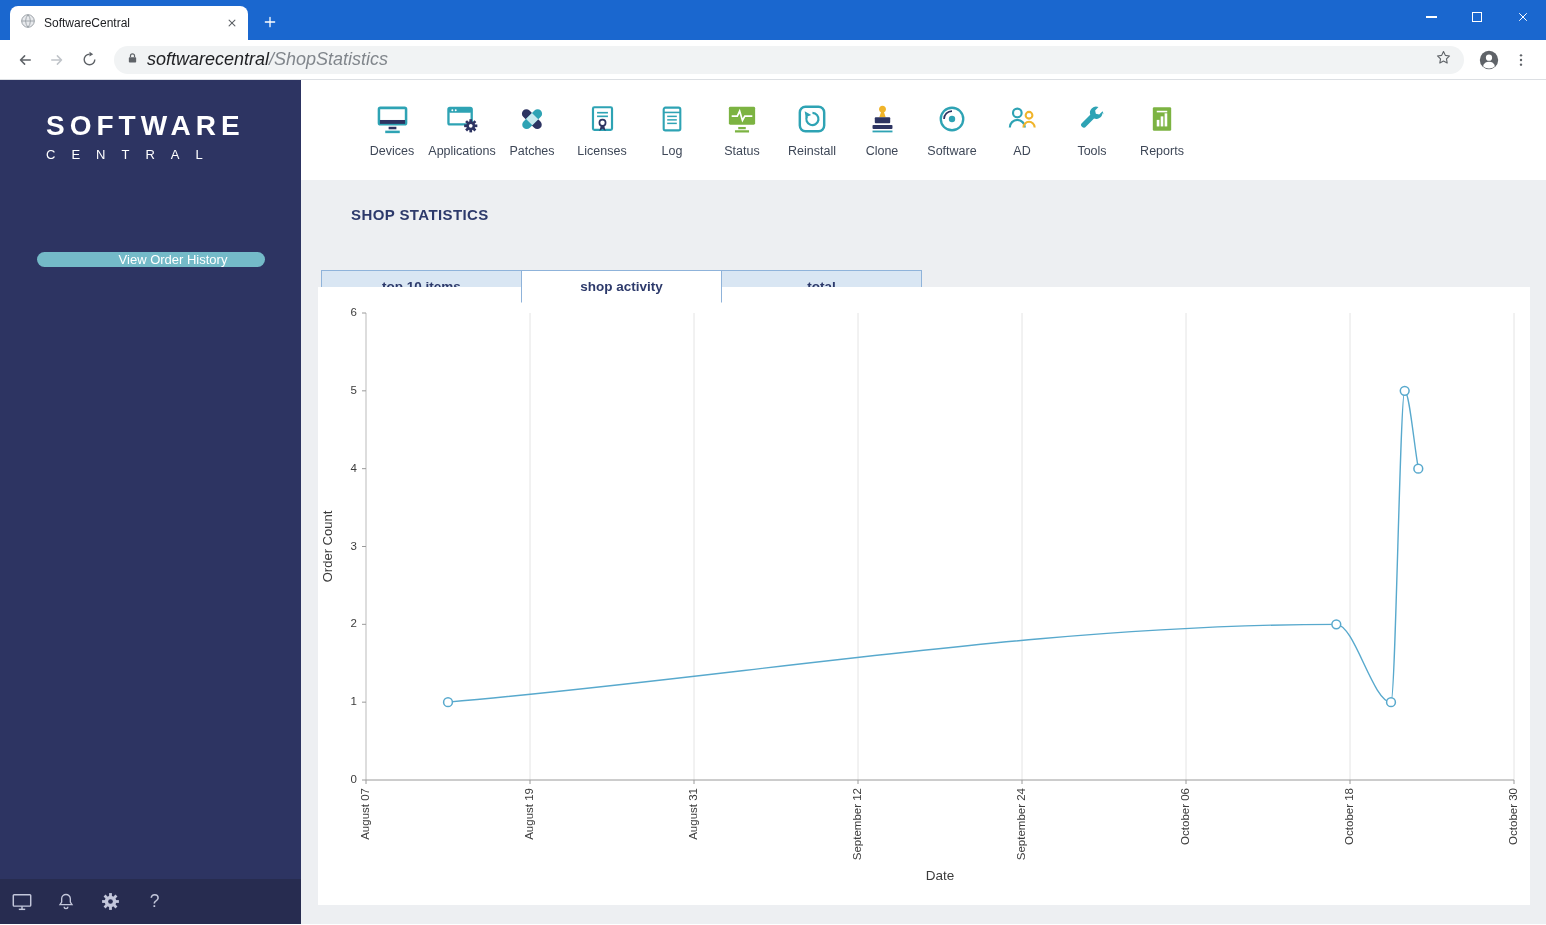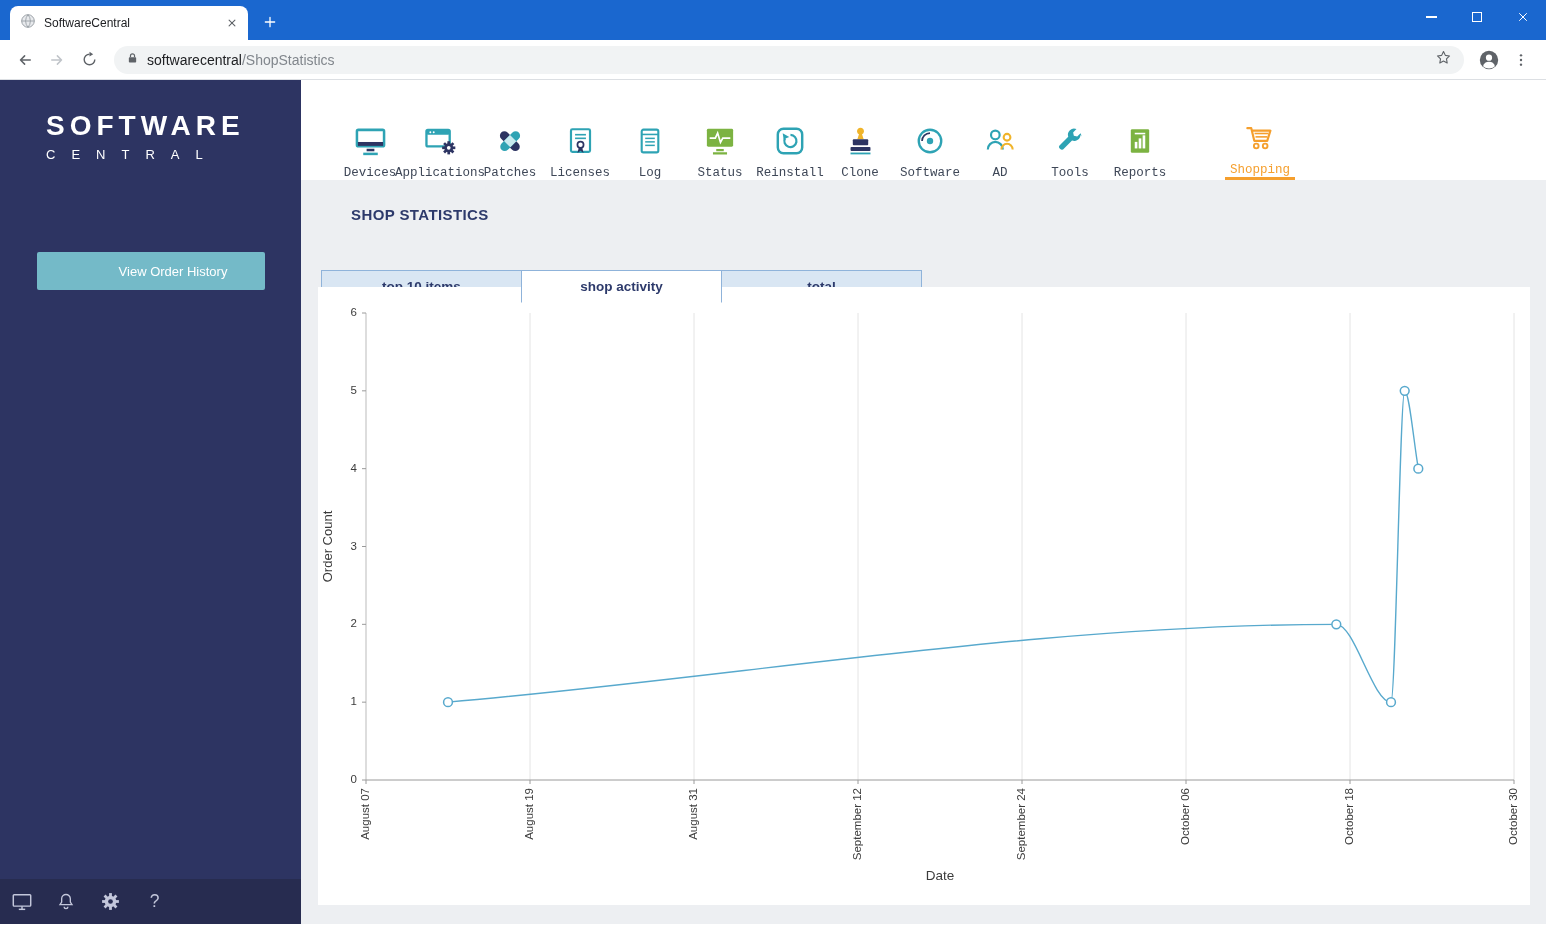--- a/index.html
+++ b/index.html
@@ -12,40 +12,40 @@
          display:flex; align-items:center; padding:0 8px 0 10px; gap:8px; cursor:default; }
   .tab-title { flex:1; font-size:12px; color:#202124; white-space:nowrap; overflow:hidden; }
   .tab-close { width:16px; height:16px; display:flex; align-items:center; justify-content:center; border-radius:50%; cursor:pointer; }
   .newtab-btn { width:28px; height:28px; margin:0 0 4px 8px; display:flex; align-items:center; justify-content:center; border-radius:50%; cursor:pointer; }
   .win-controls { position:absolute; top:0; right:0; display:flex; }
   .win-btn { width:46px; height:34px; display:flex; align-items:center; justify-content:center; color:#fff; font-size:13px; cursor:pointer; }
 
   .addressbar { height:40px; background:#fff; display:flex; align-items:center; padding:0 10px; gap:2px; border-bottom:1px solid #dcdfe3; }
   .nav-btn-sm { width:30px; height:30px; display:flex; align-items:center; justify-content:center; border-radius:50%; cursor:pointer; flex-shrink:0; }
   .url-box { flex:1; height:28px; background:#f1f3f4; border-radius:14px; display:flex; align-items:center; padding:0 12px; gap:8px; margin:0 8px; }
-  .url-text { font-size:14px; white-space:nowrap; }
+  .url-text { font-size:18px; white-space:nowrap;font-style:italic; }
   .url-host { color:#202124; }
   .url-path { color:#81868c; }
   .url-spacer { flex:1; }
 
   
   .app { display:flex; height:844px; }
 
   .sidebar { width:301px; background:var(--navy,#2d3462); display:flex; flex-direction:column; flex-shrink:0; }
   .logo { padding:30px 0 0 46px; color:#fff; }
   .logo-1 { font-size:28px; font-weight:bold; letter-spacing:5px; }
   .logo-2 { font-size:13px; letter-spacing:16px; margin-top:5px; font-weight:400; }
-  .order-btn { margin:90px 36px 0 37px; height:38px; background:var(--teal-button,#74bac8); color:#fff;
-               border:none; border-radius:2px; font-size:13px; font-family:inherit; cursor:pointer;padding-left:44px; }
+  .order-btn { margin:90px 36px 0 37px; height:15px; background:var(--teal-button,#74bac8); color:#fff;
+               border:none; border-radius:13px; font-size:13px; font-family:inherit; cursor:pointer;padding-left:44px; }
   .sidebar-footer { margin-top:auto; height:45px; background:var(--navy-dark,#272c50); display:flex; align-items:center; padding-left:10px; gap:20px; }
   .footer-icon { width:24px; display:flex; justify-content:center; align-items:center; cursor:pointer; }
 
   .content { flex:1; display:flex; flex-direction:column; }
 
-  .topnav { height:100px; background:#fff; display:flex; align-items:flex-end; padding-left:34px;font-family:Liberation Mono, monospace; }
+  .topnav { height:100px; background:#fff; display:flex; align-items:center; padding-left:56px; }
   .nav-item { width:70px; display:flex; flex-direction:column; align-items:center; justify-content:center; gap:8px; cursor:pointer; }
   .nav-icon { height:34px; display:flex; align-items:center; justify-content:center; }
   .nav-label { font-size:12.5px; color:#3e4757; }
   .nav-item.active { margin-left:50px; border-bottom:3px solid var(--orange,#f59f2d); padding-top:3px; }
   .nav-item.active .nav-label { color:var(--orange,#f59f2d); }
 
   .main { flex:1; background:var(--page-bg,#edeff2); position:relative; }
   .heading { position:absolute; left:50px; top:26px; font-size:15px; font-weight:bold; color:var(--heading,#2d3a6b); letter-spacing:0.4px; }
   .tabs { position:absolute; left:20px; top:90px; display:flex; }
   .tab-btn { width:201px; height:32px; display:flex; align-items:center; justify-content:center; font-size:13.5px; font-weight:bold;
@@ -324,32 +324,20 @@
           <span class="nav-icon">
             <svg viewBox="0 0 32 32" width="28" height="28">
               <rect x="5.5" y="2.5" width="21" height="27" rx="1.5" fill="#7cb342"></rect>
               <line x1="10" y1="7.5" x2="22" y2="7.5" stroke="#fff" stroke-width="1.8"></line>
               <rect x="10" y="17" width="3" height="7.5" fill="#fff"></rect>
               <rect x="14.5" y="13" width="3" height="11.5" fill="#fff"></rect>
               <rect x="19" y="9.5" width="3" height="15" fill="#fff"></rect>
             </svg>
           </span>
           <span class="nav-label">Reports</span>
-        </div>
-        <div class="nav-item active">
-          <span class="nav-icon">
-            <svg viewBox="0 0 34 32" width="32" height="30">
-              <path d="M3.5 5.5 h4.2 l3.2 13.5 h13.8 l3.4 -10.8 H9.2" fill="none" stroke="#f59f2d" stroke-width="2.3" stroke-linecap="round" stroke-linejoin="round"></path>
-              <line x1="11.2" y1="11.2" x2="26" y2="11.2" stroke="#f59f2d" stroke-width="1.7"></line>
-              <line x1="12.2" y1="14.8" x2="24.8" y2="14.8" stroke="#f59f2d" stroke-width="1.7"></line>
-              <circle cx="13" cy="24.5" r="2.5" fill="none" stroke="#f59f2d" stroke-width="2"></circle>
-              <circle cx="22.5" cy="24.5" r="2.5" fill="none" stroke="#f59f2d" stroke-width="2"></circle>
-            </svg>
-          </span>
-          <span class="nav-label">Shopping</span>
         </div>
       </div>
 
     <div class="main">
       <div class="heading">SHOP STATISTICS</div>
       <div class="tabs" id="tabs">
           <div class="tab-btn">top 10 items</div>
           <div class="tab-btn active">shop activity</div>
           <div class="tab-btn">total</div>
         </div>

